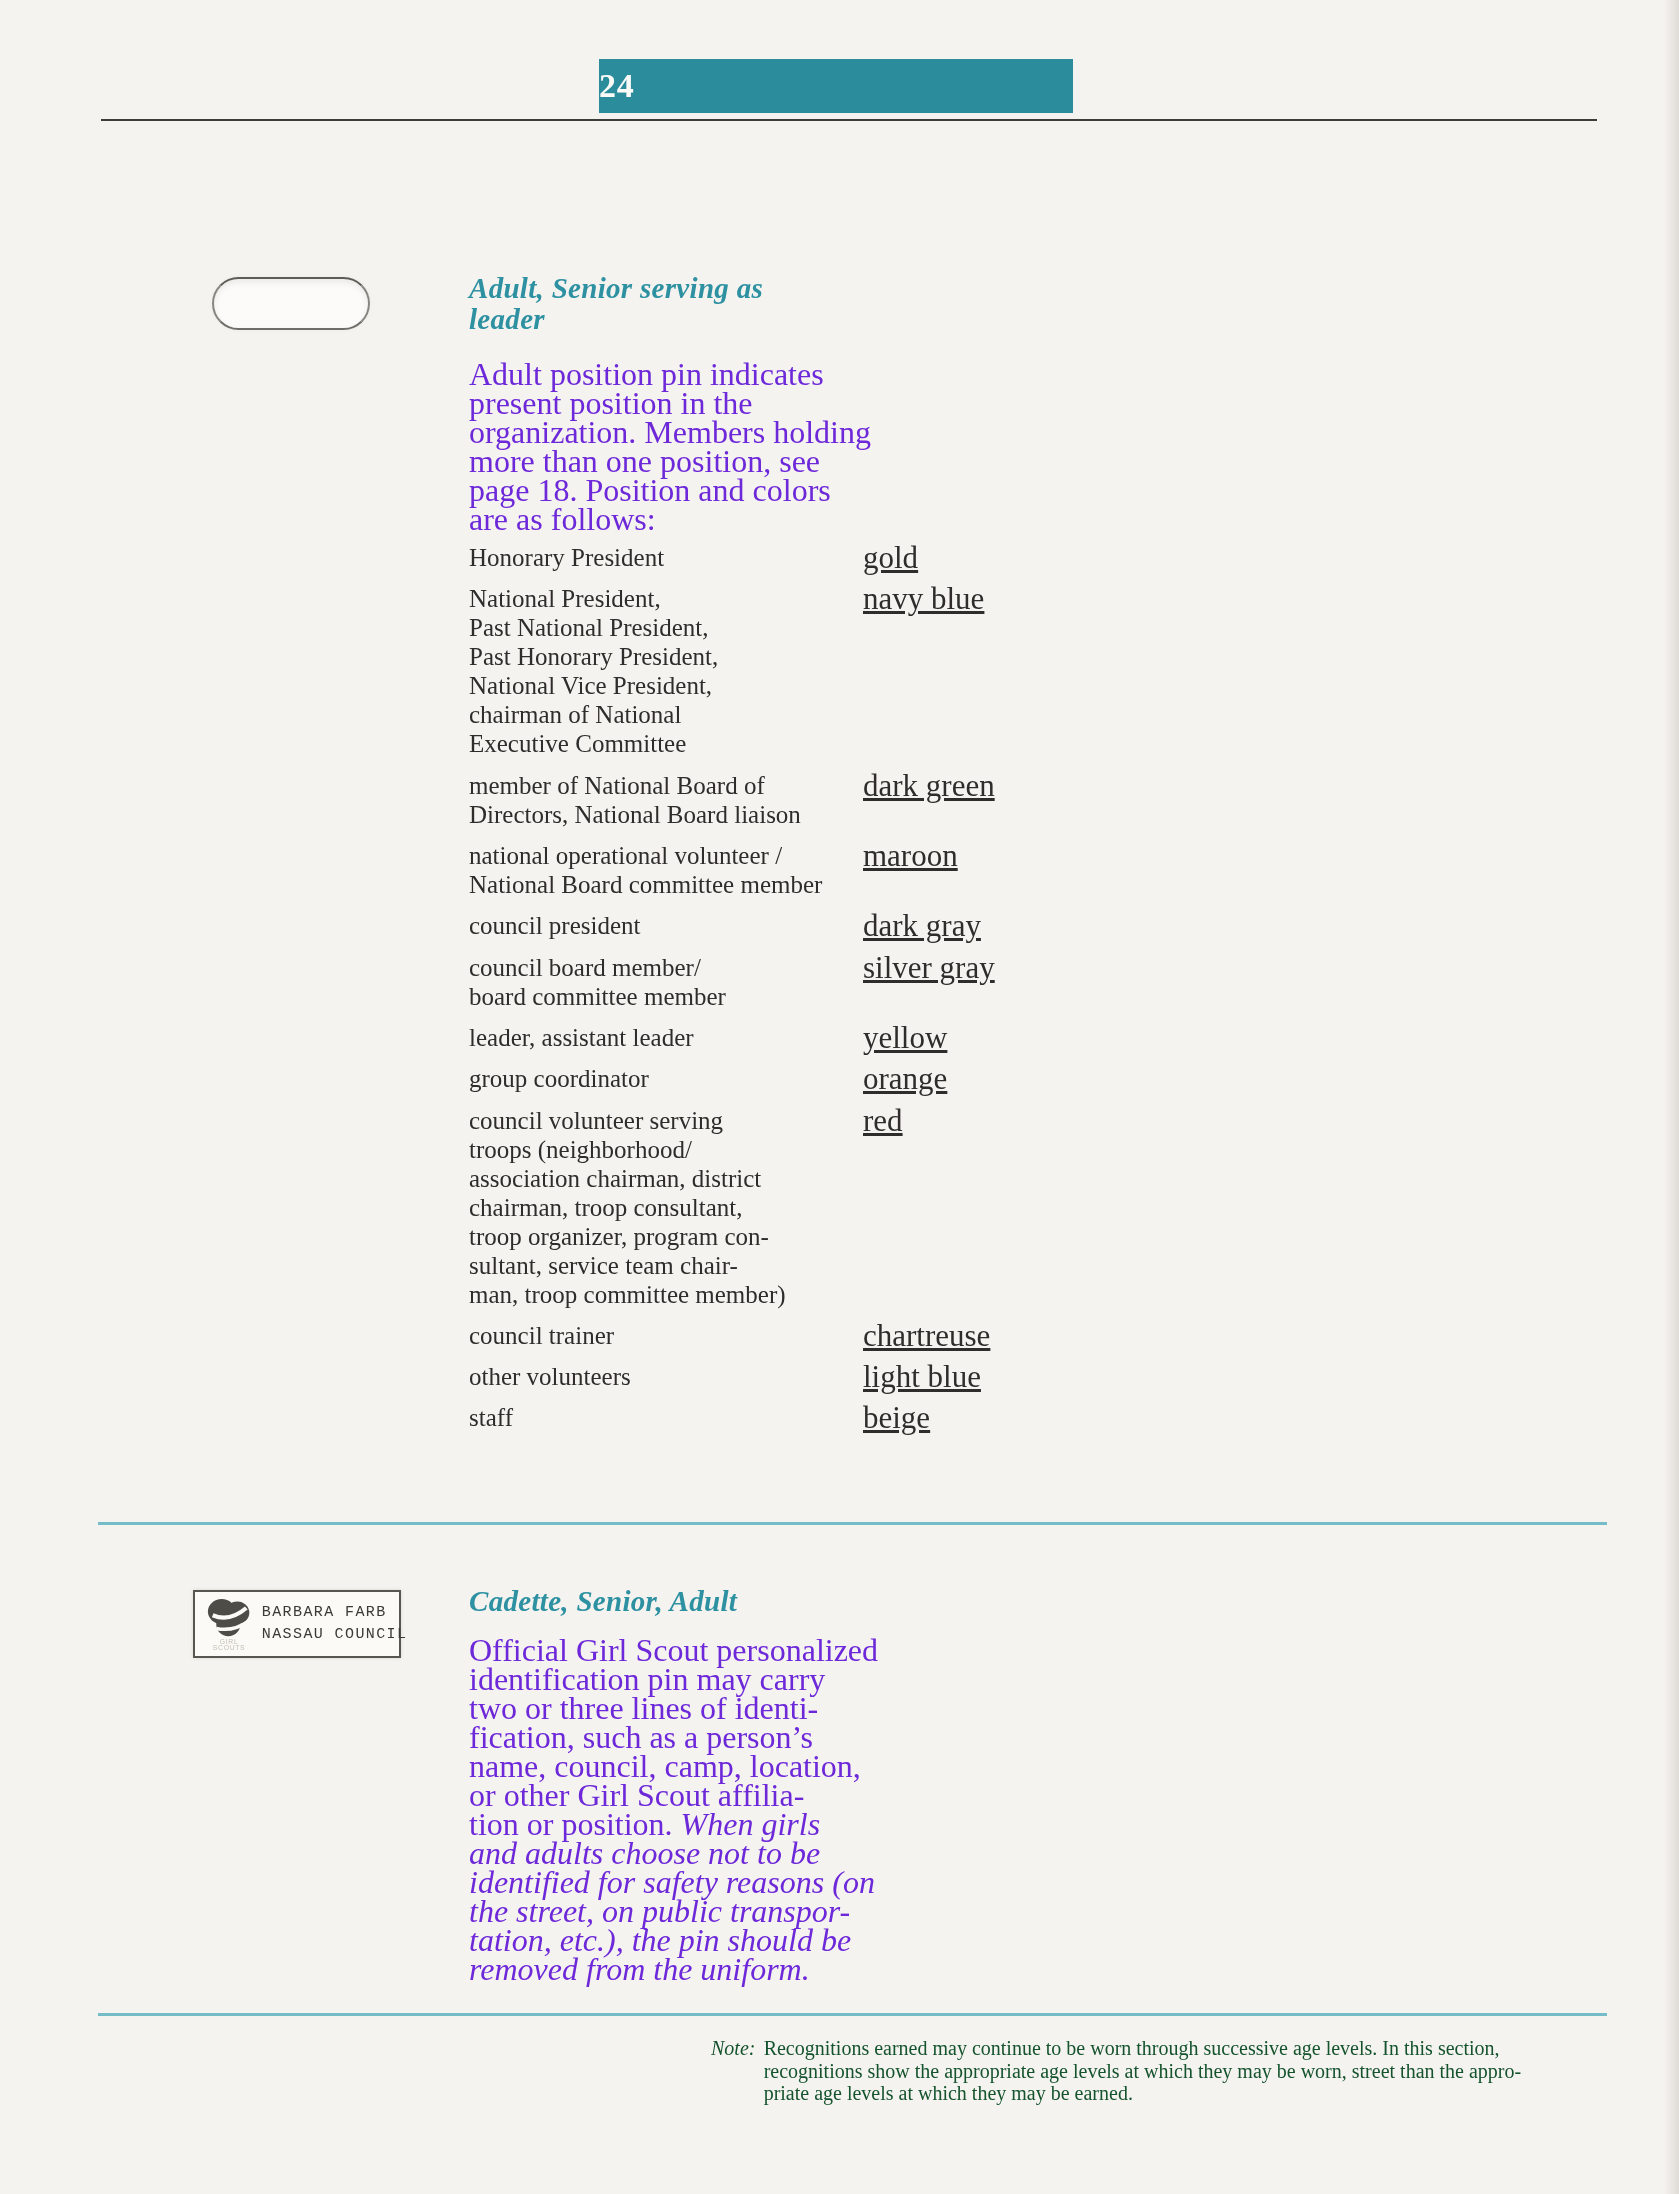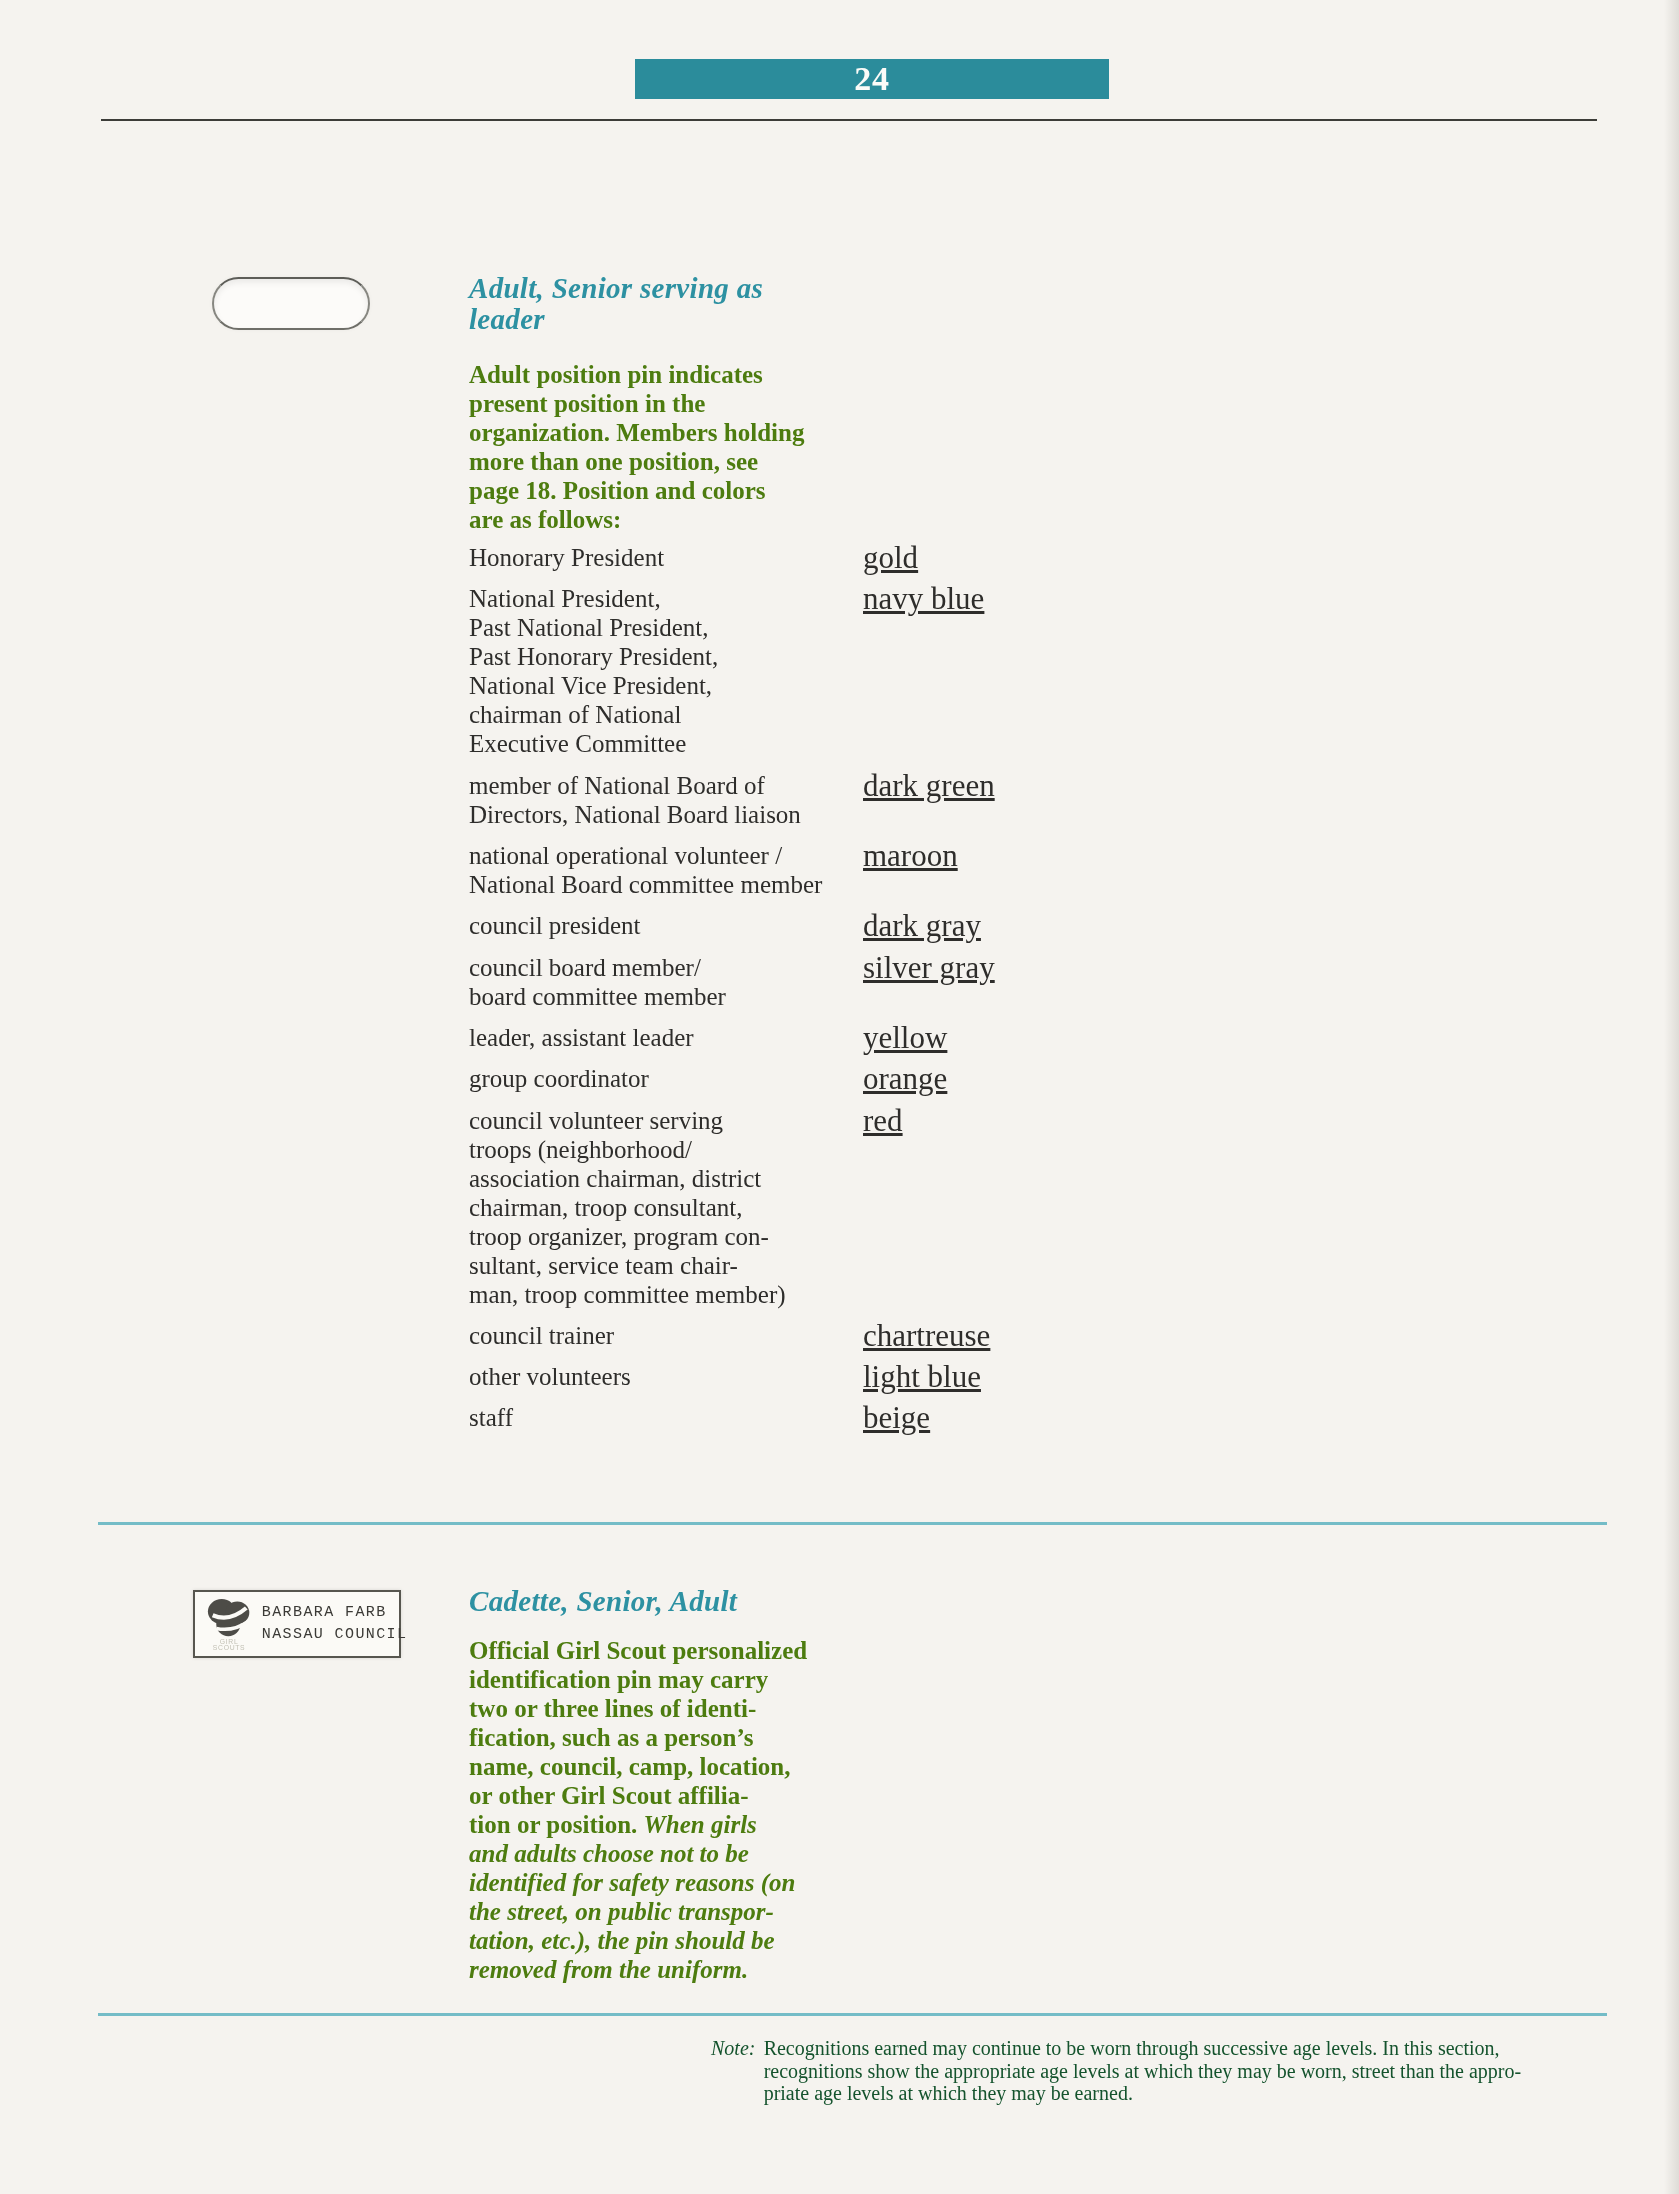--- a/index.html
+++ b/index.html
@@ -7,23 +7,23 @@
   body {
     position:relative;
     background:#f5f3ef;
     font-family:"Liberation Serif", serif;
     color:#2e2d2b;
     overflow:hidden;
   }
 
   
   .page-bar {
-    position:absolute; left:599px; top:59px; width:474px; height:40px;
+    position:absolute; left:599px; top:59px; width:474px; height:54px;
     background:#2b8c9b;
-    display:flex; align-items:center; justify-content:center;margin-left:36px;
+    display:flex; align-items:center; justify-content:flex-start;
   }
   .page-bar span {
     color:#fbfbf8; font-size:34px; font-weight:bold; letter-spacing:0.7px;
   }
   .rule-dark {
     position:absolute; left:101px; top:119px; width:1496px; height:2px;
     background:#3c3c38;
   }
 
   
@@ -46,24 +46,23 @@
     font-size:29px; line-height:31px;
     font-weight:bold; font-style:italic;
     color:#2d91a2;
     white-space:pre-line;
     letter-spacing:0.3px;
   }
   .sec1 .heading { margin-bottom:24.6px; }
   .sec2 .heading { margin-bottom:19px; }
 
   .bodytext {
-    font-size:25px; line-height:29px;
+    font-size:32px; line-height:29px;
     white-space:pre-line;
-    color:#4d7c0f;
-    font-weight:bold;
+    color:#6d28d9;
   }
   .intro { margin-bottom:9.6px; }
 
   .pos-row { position:relative; margin-bottom:12.3px; }
   .pos-label { font-size:25px; line-height:29px; white-space:pre-line; width:392px; }
   .color-label {
     position:absolute; left:394px; top:0;
     font-size:31px; line-height:29px; white-space:nowrap;text-decoration:underline;
   }
 

